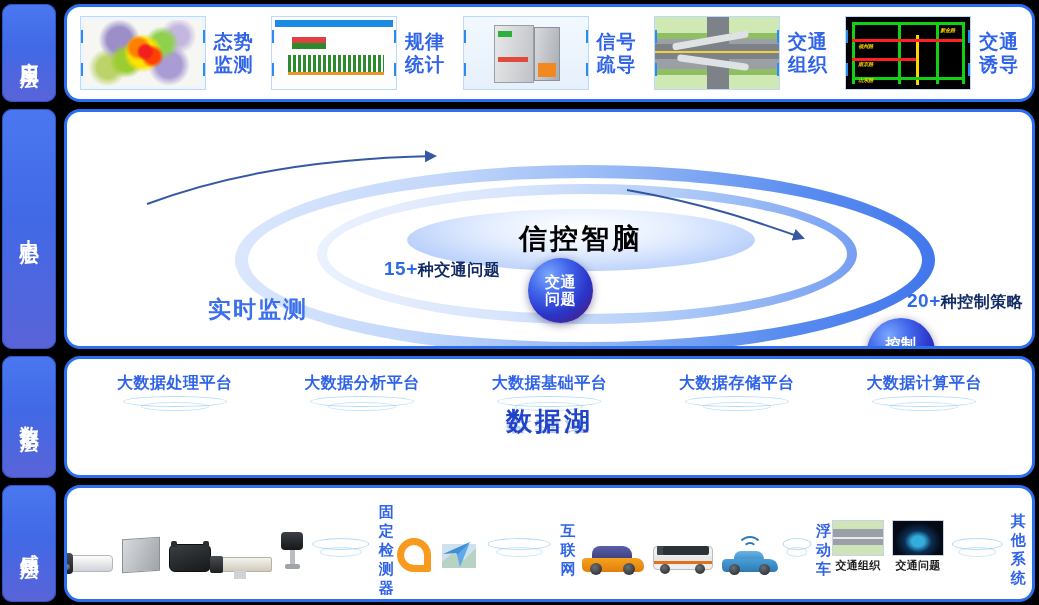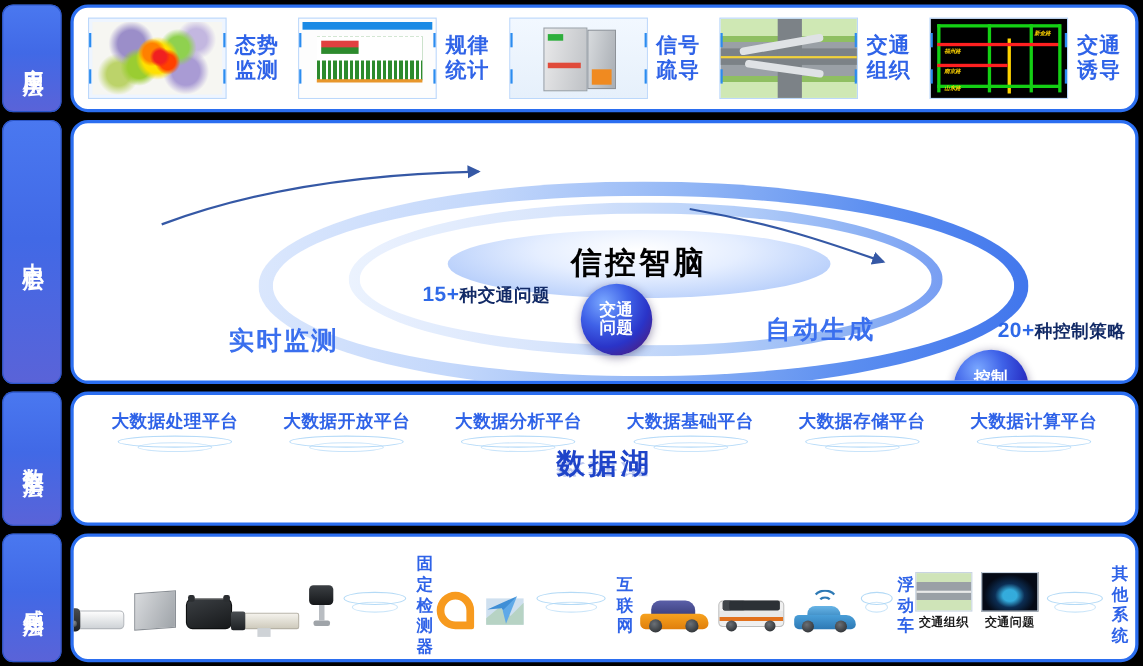--- a/index.html
+++ b/index.html
@@ -508,43 +508,35 @@
       <div class="node" id="node-problem">
         <span style="white-space:pre-line">交通
 问题</span>
       </div>
       <div class="node" id="node-strategy">
         <span style="white-space:pre-line">控制
 策略</span>
       </div>
 
       <div class="flow-label" id="lbl-monitor">实时监测</div>
-      <div class="flow-label" id="lbl-generate">自动生成</div>
 
       <div class="count-label" id="cnt-15">
         <span class="num">15+</span><span>种交通问题</span>
       </div>
       <div class="count-label" id="cnt-20">
         <span class="num">20+</span><span>种控制策略</span>
       </div>
 
     </div>
   </div>
 
   <div class="panel" id="panel-data">
     <div class="data-row">
       <div class="data-item">
         <div class="dtext">大数据处理平台</div>
-        <div class="ripple">
-            <span class="r1"></span>
-            <span class="r2"></span>
-          </div>
-      </div>
-      <div class="data-item">
-        <div class="dtext">大数据开放平台</div>
         <div class="ripple">
             <span class="r1"></span>
             <span class="r2"></span>
           </div>
       </div>
       <div class="data-item">
         <div class="dtext">大数据分析平台</div>
         <div class="ripple">
             <span class="r1"></span>
             <span class="r2"></span>

